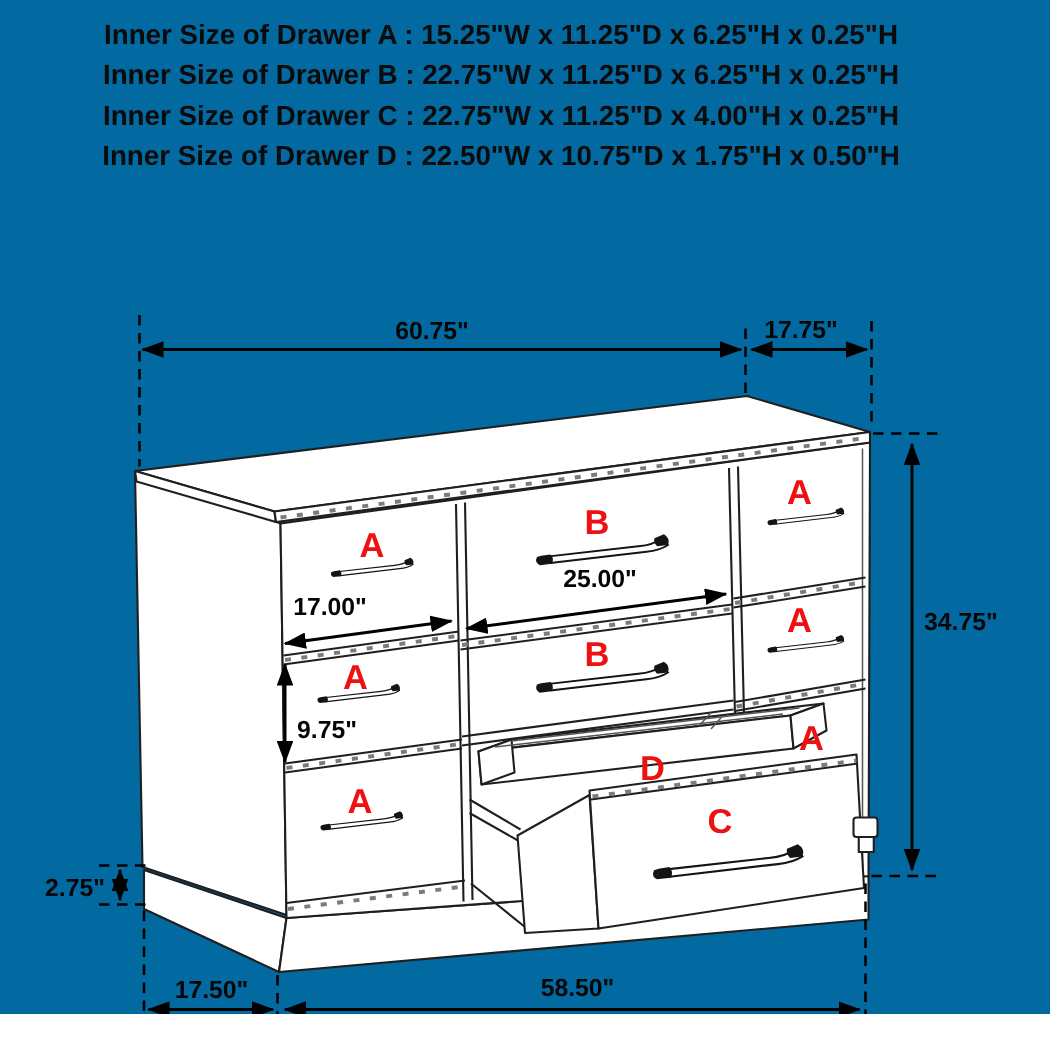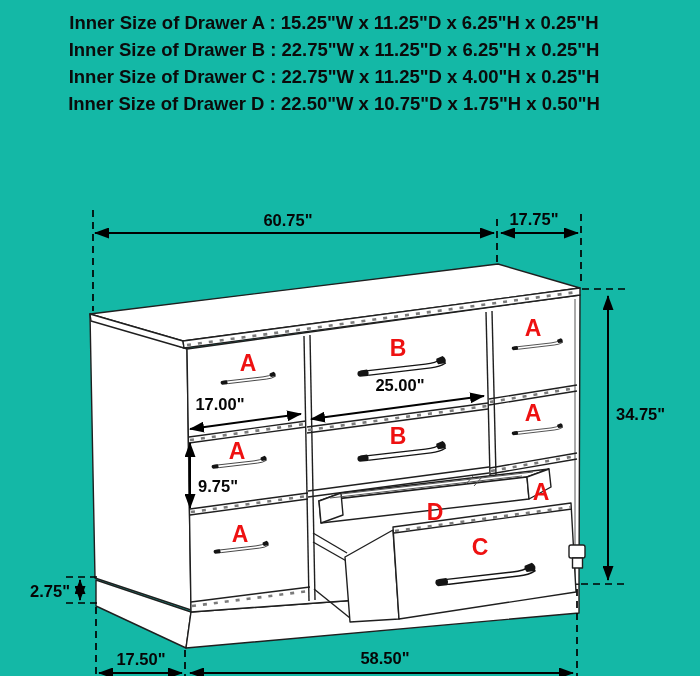--- a/index.html
+++ b/index.html
@@ -1,16 +1,16 @@
 <!DOCTYPE html>
 <html><head>
 <meta charset="utf-8">
 <style>
   html,body{margin:0;padding:0;background:#ffffff;}
-  .stage{position:relative;width:700px;height:676px;background:#14b8a6;overflow:hidden;}
+  .stage{position:relative;width:700px;height:676px;background:#0369a1;overflow:hidden;}
   svg{display:block;}
   .spec{font:bold 18.5px "Liberation Sans","DejaVu Sans",sans-serif;fill:#0b0b0b;}
   .dimtxt{font:bold 16.5px "Liberation Sans","DejaVu Sans",sans-serif;fill:#060606;}
   .redlab{font:bold 23px "Liberation Sans","DejaVu Sans",sans-serif;fill:#ee1111;}
   .ln{stroke:#1f1f1f;stroke-width:1.4;fill:none;stroke-linejoin:round;}
   .face{stroke:#1f1f1f;stroke-width:1.4;fill:#ffffff;stroke-linejoin:round;}
   .thin{stroke:#555;stroke-width:1;fill:none;}
   .hatch{stroke:#7b7b7b;stroke-width:2.6;fill:none;stroke-dasharray:4 7;}
   .dim{stroke:#000;stroke-width:2;fill:none;}
   .dash{stroke:#000;stroke-width:1.7;fill:none;stroke-dasharray:7 5;}

